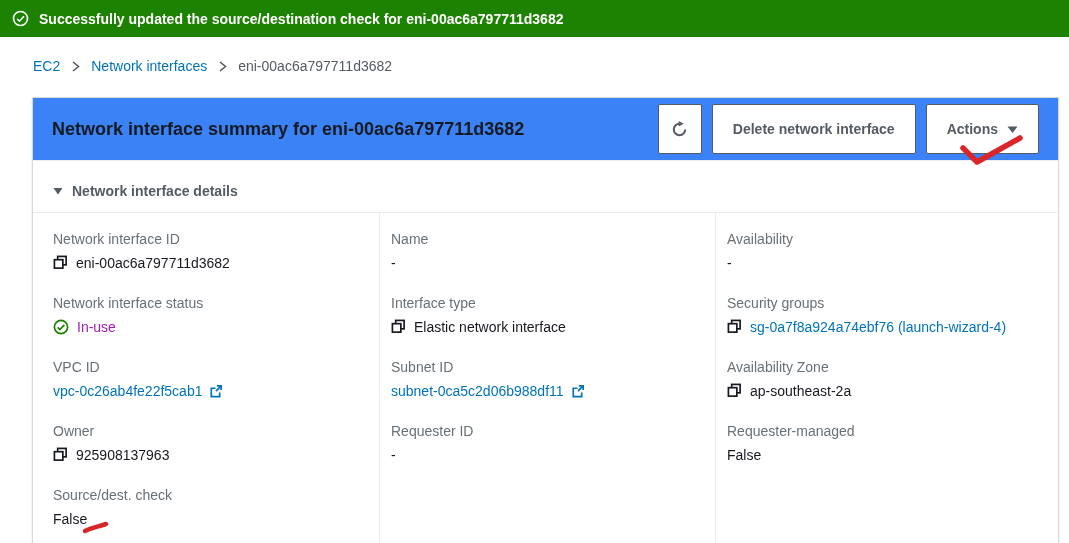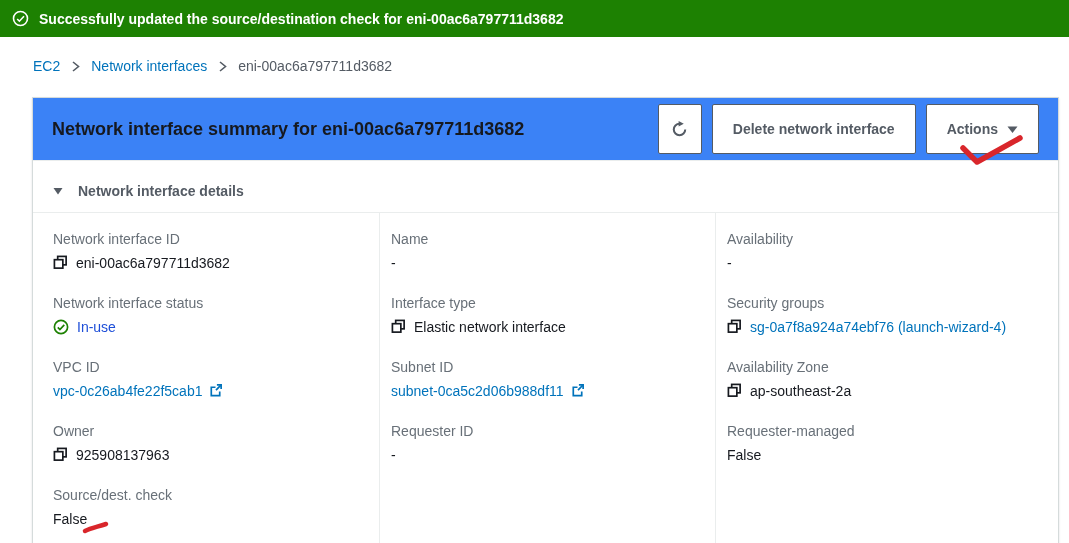--- a/index.html
+++ b/index.html
@@ -42,38 +42,38 @@
     height:50px; background:#ffffff; border:1px solid #545b64; border-radius:2px;
     color:#545b64; font-weight:700; font-size:14px;
     display:flex; align-items:center; justify-content:center;
     padding:0 20px; cursor:pointer; font-family:inherit;
   }
   .btn-icon { width:44px; padding:0; }
   .btn .caret { margin-left:9px; display:flex; }
   
   .details { flex:1; display:flex; flex-direction:column; padding-top:12px; }
   .details-header {
-    display:flex; align-items:center; gap:15px;
+    display:flex; align-items:center; gap:9px;
     padding:10px 20px 13px; font-size:14px; font-weight:700; color:#545b64;
     cursor:pointer;
   }
   .details-grid {
     flex:1; display:grid; grid-template-columns:346px 336px 1fr;
     border-top:1px solid #eaeded;
   }
   .col { padding:18px 16px 0 20px; }
   .col + .col { border-left:1px solid #eaeded; padding-left:11px; }
   .field { margin-bottom:24px; }
   .field-label { font-size:14px; color:#687078; margin-bottom:7px; }
   .field-value {
     font-size:14px; color:#16191f;
     display:flex; align-items:center; gap:8px; min-height:17px;
   }
-  .field-value a { color:#0073bb; text-decoration:none; display:flex; align-items:flex-start; gap:6px; cursor:pointer; }
-  .status-ok { color:#1d4ed8; }
+  .field-value a { color:#0073bb; text-decoration:none; display:flex; align-items:flex-end; gap:6px; cursor:pointer; }
+  .status-ok { color:#a21caf; }
   .copy-btn { display:flex; cursor:pointer; background:none; border:none; padding:0; }
   
   .annotation { position:absolute; pointer-events:none; }
   #annot-check { left:950px; top:129px; }
   #annot-dash  { left:80px;  top:518px; }
 </style>
 </head>
 <body>
 
 <div class="banner">

